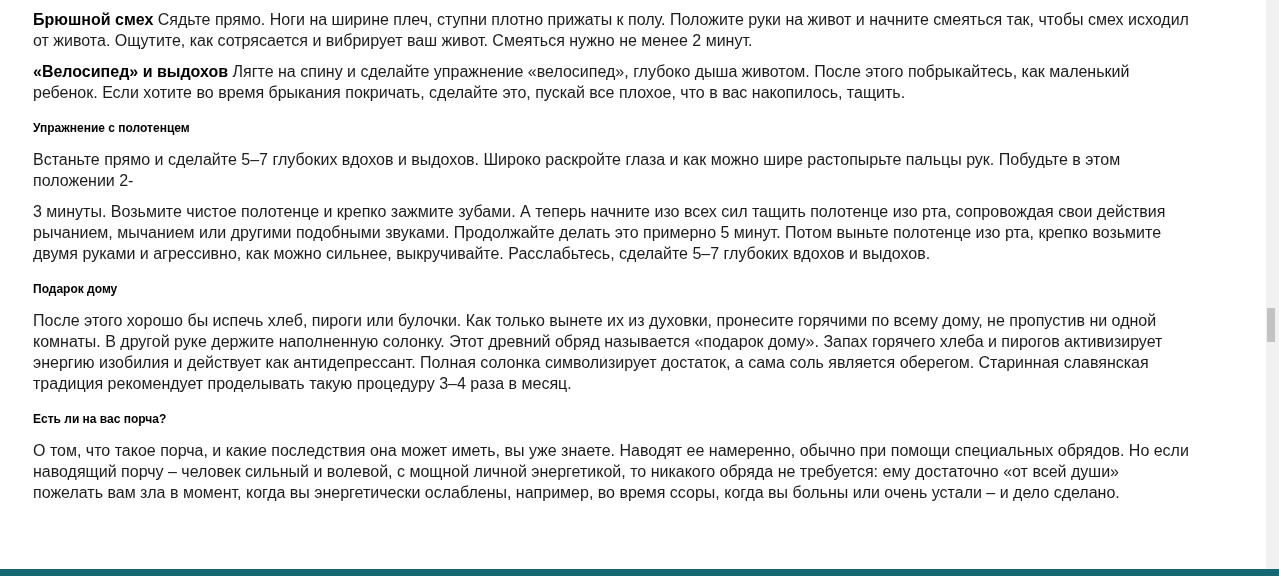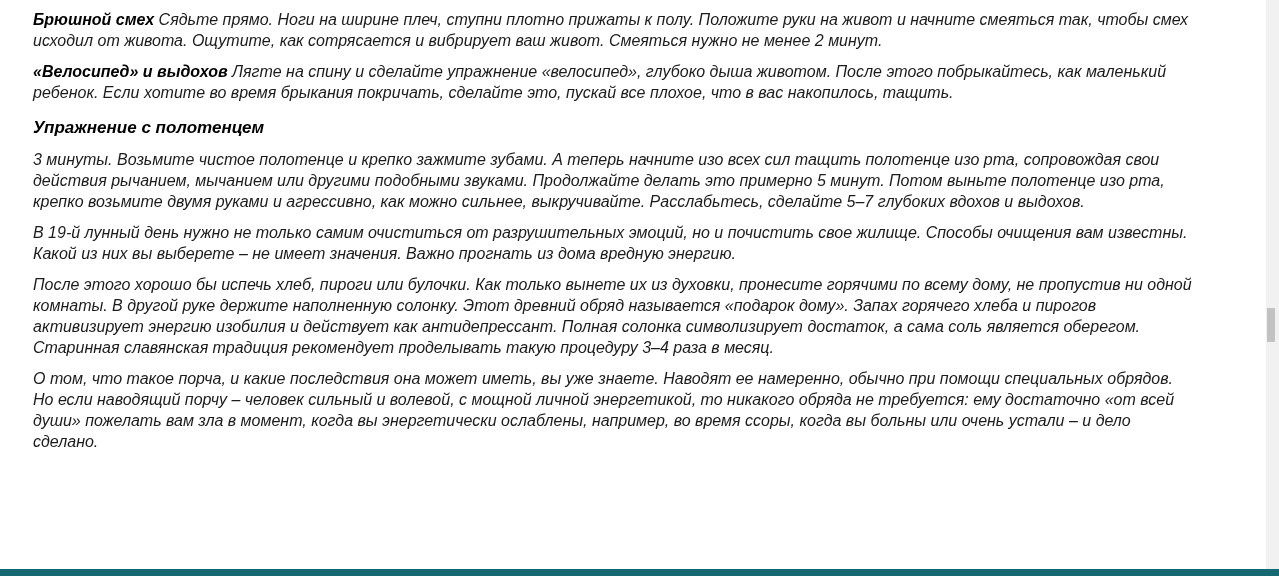--- a/index.html
+++ b/index.html
@@ -17,33 +17,32 @@
     height: 576px;
     background: #ffffff;
   }
   .content {
     box-sizing: border-box;
     width: 1222px;
     padding: 9px 30px 0 33px;
     color: #1c1c1c;
     font-size: 16px;
     line-height: 21px;
-    font-style: italic;
   }
   .content p {
     margin: 10px 0;
   }
   .content p:first-child {
     margin-top: 0;
   }
   .content p strong {
     color: #000000;
   }
   .content h3 {
-    font-size: 17px;
+    font-size: 12px;
     line-height: 22px;
     margin: 14px 0 10px 0;
     color: #000000;
     font-weight: bold;
   }
   .scrollbar {
     position: absolute;
     top: 0;
     right: 0;
     width: 13px;
@@ -73,28 +72,30 @@
 <div class="page">
 
   <div class="content">
 
     <p><strong>Брюшной смех</strong><span> Сядьте прямо. Ноги на ширине плеч, ступни плотно прижаты к полу. Положите руки на живот и начните смеяться так, чтобы смех исходил от живота. Ощутите, как сотрясается и вибрирует ваш живот. Смеяться нужно не менее 2 минут.</span></p>
 
     <p><strong>«Велосипед» и выдохов</strong><span> Лягте на спину и сделайте упражнение «велосипед», глубоко дыша животом. После этого побрыкайтесь, как маленький ребенок. Если хотите во время брыкания покричать, сделайте это, пускай все плохое, что в вас накопилось, тащить.</span></p>
 
     <h3>Упражнение с полотенцем</h3>
 
+    <p>Встаньте прямо и сделайте 5–7 глубоких вдохов и выдохов. Широко раскройте глаза и как можно шире растопырьте пальцы рук. Побудьте в этом положении 2-</p>
 
     <p>3 минуты. Возьмите чистое полотенце и крепко зажмите зубами. А теперь начните изо всех сил тащить полотенце изо рта, сопровождая свои действия рычанием, мычанием или другими подобными звуками. Продолжайте делать это примерно 5 минут. Потом выньте полотенце изо рта, крепко возьмите двумя руками и агрессивно, как можно сильнее, выкручивайте. Расслабьтесь, сделайте 5–7 глубоких вдохов и выдохов.</p>
 
+    <h3>Подарок дому</h3>
 
-    <p>В 19-й лунный день нужно не только самим очиститься от разрушительных эмоций, но и почистить свое жилище. Способы очищения вам известны. Какой из них вы выберете – не имеет значения. Важно прогнать из дома вредную энергию.</p>
 
     <p>После этого хорошо бы испечь хлеб, пироги или булочки. Как только вынете их из духовки, пронесите горячими по всему дому, не пропустив ни одной комнаты. В другой руке держите наполненную солонку. Этот древний обряд называется «подарок дому». Запах горячего хлеба и пирогов активизирует энергию изобилия и действует как антидепрессант. Полная солонка символизирует достаток, а сама соль является оберегом. Старинная славянская традиция рекомендует проделывать такую процедуру 3–4 раза в месяц.</p>
 
+    <h3>Есть ли на вас порча?</h3>
 
     <p>О том, что такое порча, и какие последствия она может иметь, вы уже знаете. Наводят ее намеренно, обычно при помощи специальных обрядов. Но если наводящий порчу – человек сильный и волевой, с мощной личной энергетикой, то никакого обряда не требуется: ему достаточно «от всей души» пожелать вам зла в момент, когда вы энергетически ослаблены, например, во время ссоры, когда вы больны или очень устали – и дело сделано.</p>
 
   </div>
 
   <div class="scrollbar">
     <div class="thumb"></div>
   </div>
 
   <div class="footer-bar"></div>

